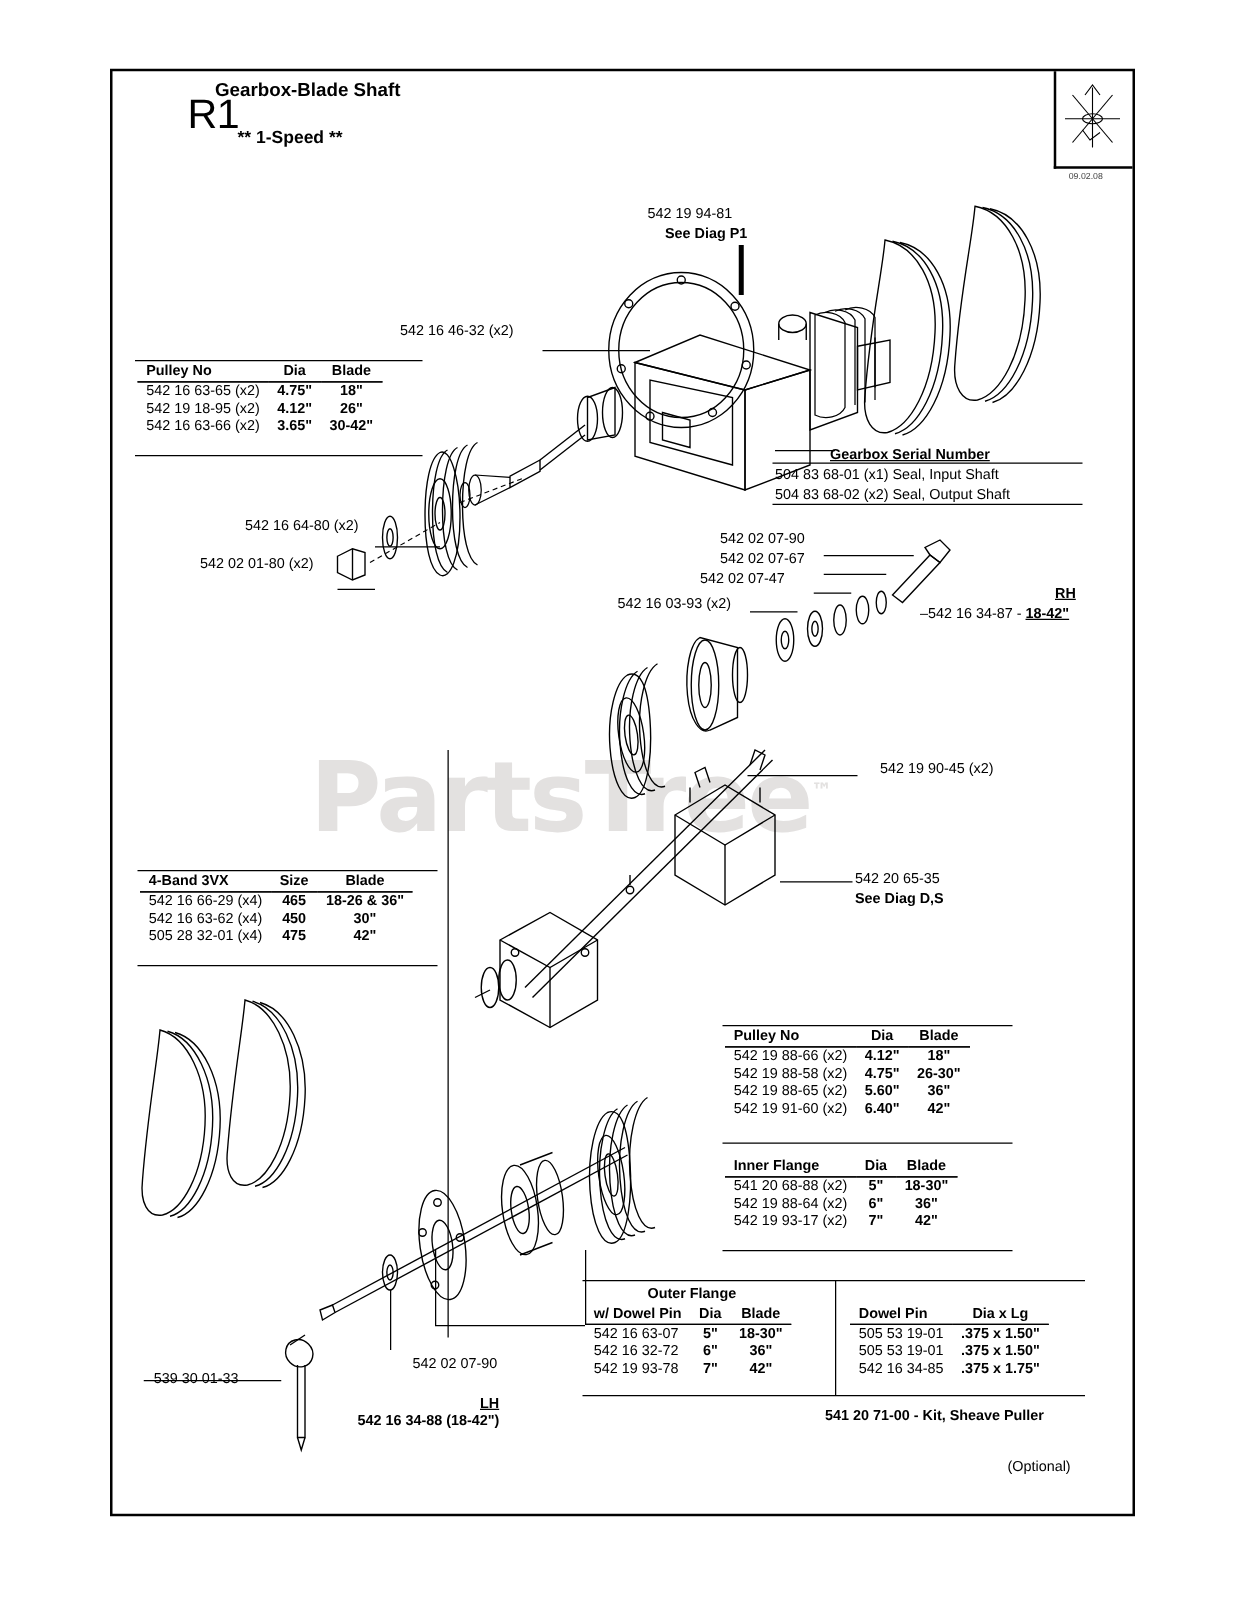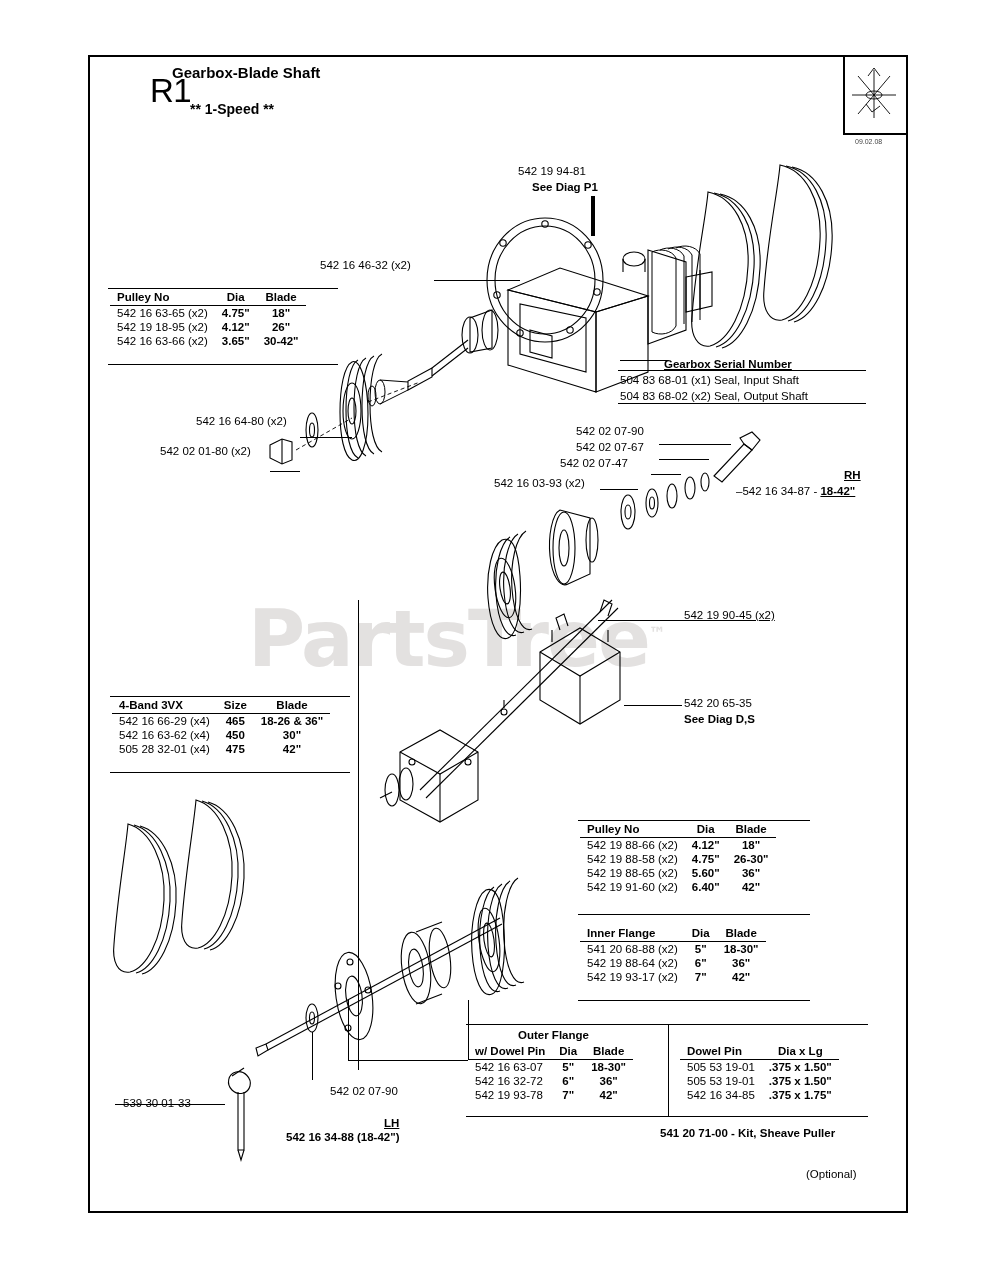--- a/index.html
+++ b/index.html
@@ -374,21 +374,21 @@
   <div class="lbl" style="left:160px; top:444px;">542 02 01-80 (x2)</div>
 
   <div class="lbl" style="left:576px; top:424px;">542 02 07-90</div>
   <div class="lbl" style="left:576px; top:440px;">542 02 07-67</div>
   <div class="lbl" style="left:560px; top:456px;">542 02 07-47</div>
   <div class="lbl" style="left:494px; top:476px;">542 16 03-93 (x2)</div>
 
   <div class="lbl b u" style="left:844px; top:468px;">RH</div>
   <div class="lbl" style="left:736px; top:484px;">–<span>542 16 34-87 -</span> <span class="bold u">18-42"</span></div>
 
-  <div class="lbl" style="left:684px; top:608px;text-decoration:underline;">542 19 90-45 (x2)</div>
+  <div class="lbl" style="left:704px; top:608px;">542 19 90-45 (x2)</div>
 
   <div class="lbl" style="left:684px; top:696px;">542 20 65-35</div>
   <div class="lbl b" style="left:684px; top:712px;">See Diag D,S</div>
 
   <div class="lbl" style="left:330px; top:1084px;">542 02 07-90</div>
   <div class="lbl" style="left:123px; top:1096px;">539 30 01-33</div>
 
   <div class="lbl b u" style="left:384px; top:1116px;">LH</div>
   <div class="lbl b" style="left:286px; top:1130px;">542 16 34-88 (18-42")</div>
 

